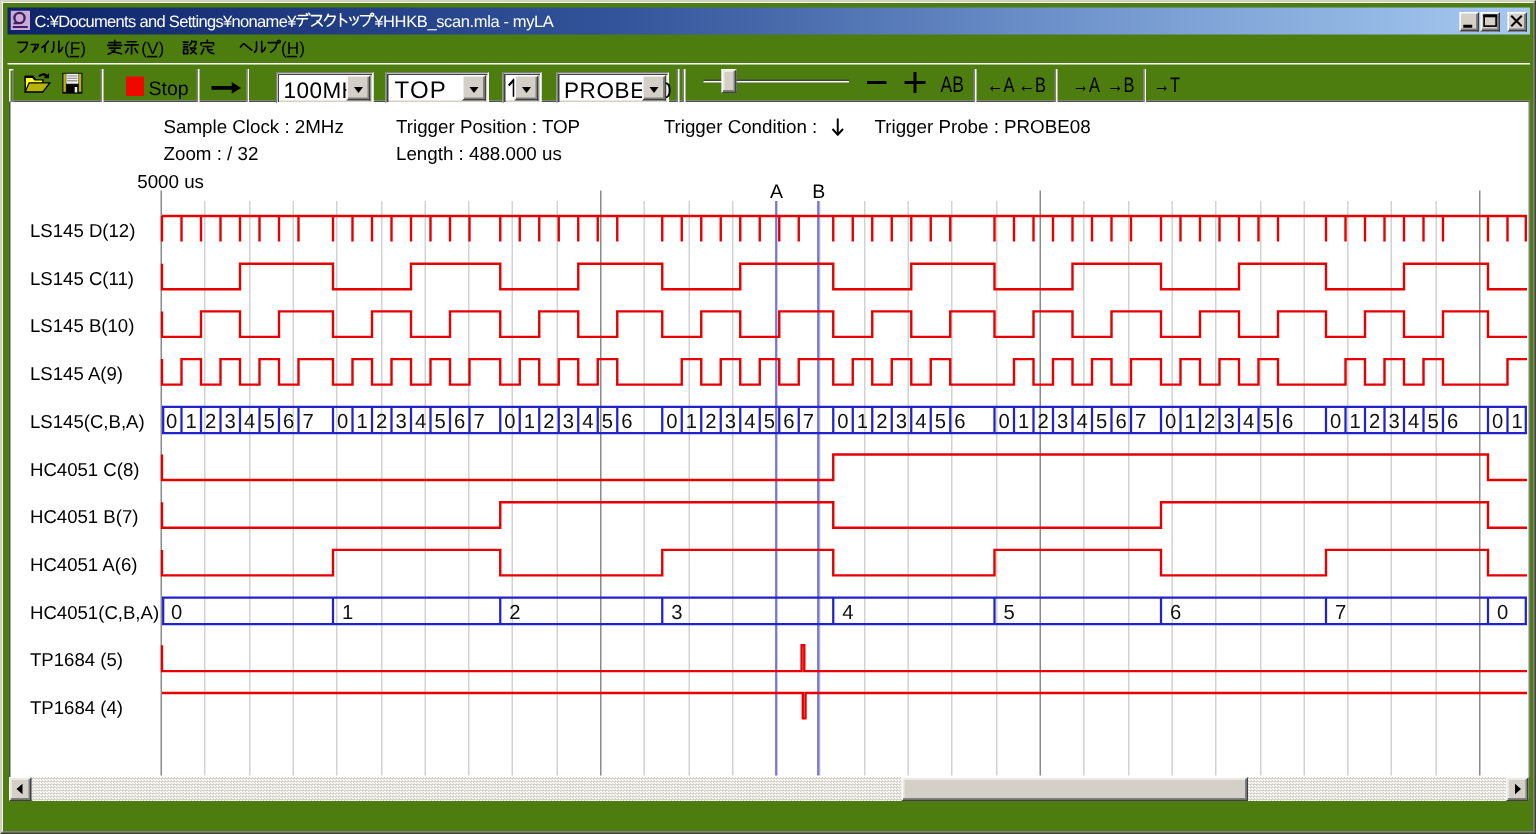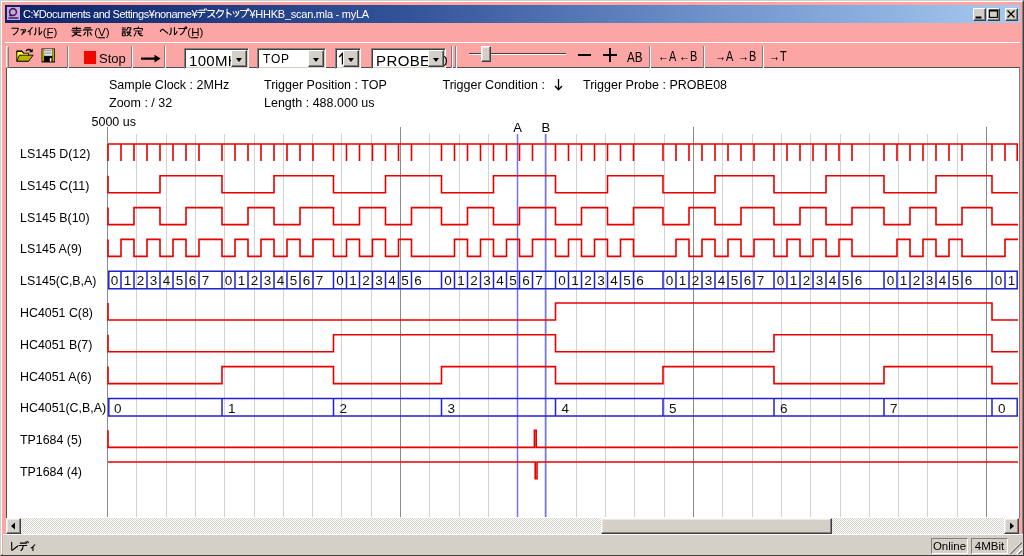--- a/index.html
+++ b/index.html
@@ -1,15 +1,15 @@
 <!DOCTYPE html>
 <html><head><meta charset="utf-8"><style>
 *{margin:0;padding:0;box-sizing:border-box}
 html,body{width:1024px;height:556px;overflow:hidden;background:#d4d0c8;font-family:"Liberation Sans",sans-serif}
-#win{position:relative;width:1024px;height:556px;background:#fca5a5;
+#win{position:relative;width:1024px;height:556px;background:#4d7c0f;
  border-top:1px solid #d4d0c8;border-left:1px solid #d4d0c8;border-right:1px solid #404040;border-bottom:1px solid #404040}
 #inb{position:absolute;left:0;top:0;right:0;bottom:0;border-top:1px solid #fff;border-left:1px solid #fff;border-right:1px solid #808080;border-bottom:1px solid #808080}
 #titlebar{position:absolute;left:4px;top:4px;width:1015px;height:18px;background:linear-gradient(to right,#0d2368,#33549a 40%,#6f94cc 70%,#a6caf0)}
 .wbtn{position:absolute;top:2.5px;width:13px;height:13px;background:#d4d0c8;border:1px solid;border-color:#fff #404040 #404040 #fff;box-shadow:inset -1px -1px 0 #808080,inset 1px 1px 0 #d4d0c8}
 #menubar{position:absolute;left:4px;top:22px;width:1015px;height:19px}
 #toolbarbg{position:absolute;left:4px;top:41px;width:1015px;height:25px;border-top:1px solid #fff}
 #tools{position:absolute;left:0;top:0;width:1024px;height:411px;pointer-events:none}
 .grip{position:absolute;width:3px;border:1px solid;border-color:#fff #808080 #808080 #fff}
 .tsep{position:absolute;top:45px;width:2px;height:22px;border-left:1px solid #808080;border-right:1px solid #fff}
 .redsq{position:absolute;left:83px;top:50px;width:12px;height:13px;background:#ee0800}
@@ -116,21 +116,21 @@
 <path d="M1,4.4 h13.5 v-2.7 l6.2,3.9 -6.2,3.9 v-2.7 h-13.5 z" fill="#000"></path>
 </svg>
 <div class="tsep" style="left:163px"></div>
 <div class="combo" style="left:183px;width:65px">
         <span class="ct" style="left:4px;letter-spacing:0.3px;font-size:15px">100MHz</span>
         <div class="cbtn">
           <span class="dn"></span>
         </div>
       </div>
       <div class="combo" style="left:256px;width:69px">
-        <span class="ct" style="left:5px;letter-spacing:0.8px;font-size:12.0px">TOP</span>
+        <span class="ct" style="left:5px;letter-spacing:0.8px;font-size:16px">TOP</span>
         <div class="cbtn">
           <span class="dn"></span>
         </div>
       </div>
       <div class="combo" style="left:334px;width:26px">
         <svg width="9" height="14" viewBox="0 0 9 14" style="position:absolute;left:1.5px;top:2.5px">
           <path d="M4.5,1.4 V12.5 M1.2,5 L4.5,1.2 L7.8,5" fill="none" stroke="#000" stroke-width="1.4"></path>
         </svg>
         <div class="cbtn">
           <span class="dn"></span>
@@ -283,22 +283,12 @@
           <path d="M8,3.5 v7 l-4,-3.5 z" fill="#000"></path>
         </svg>
       </div>
   <div class="sbtn" style="right:0">
         <svg width="13" height="14" viewBox="0 0 13 14">
           <path d="M5,3.5 v7 l4,-3.5 z" fill="#000"></path>
         </svg>
       </div>
   <div class="sthumb"></div>
  </div>
- <div id="statusbar">
-      <svg width="40" height="18" viewBox="0 0 40 18" style="position:absolute;left:5px;top:4px">
-        <path transform="translate(1.00,2.00) scale(0.900)" d="M3.0,1.4 V9.6 C3.0,10.3 3.4,10.4 4.0,10.0 L9.8,5.6" fill="none" stroke="#000" stroke-width="1.22" stroke-linecap="round" stroke-linejoin="round"></path>
-        <path transform="translate(10.00,2.00) scale(0.900)" d="M2.6,2.4 H8.6 M1.2,5.0 H9.6 M5.8,5.0 C5.8,7.6 4.9,9.4 3.4,10.6 M8.9,0.9 L9.7,2.2 M10.7,0.5 L11.5,1.8" fill="none" stroke="#000" stroke-width="1.22" stroke-linecap="round" stroke-linejoin="round"></path>
-        <path transform="translate(19.90,2.00) scale(0.900)" d="M7.6,4.2 C6.4,6.0 5.2,7.0 3.6,7.8 M5.6,6.4 V10.6" fill="none" stroke="#000" stroke-width="1.22" stroke-linecap="round" stroke-linejoin="round"></path>
-      </svg>
-  <div class="sbox" style="left:928px;width:37px">Online</div>
-  <div class="sbox" style="left:968px;width:37px">4MBit</div>
-  <div id="sgrip"></div>
- </div>
 </div>
 </body></html>

